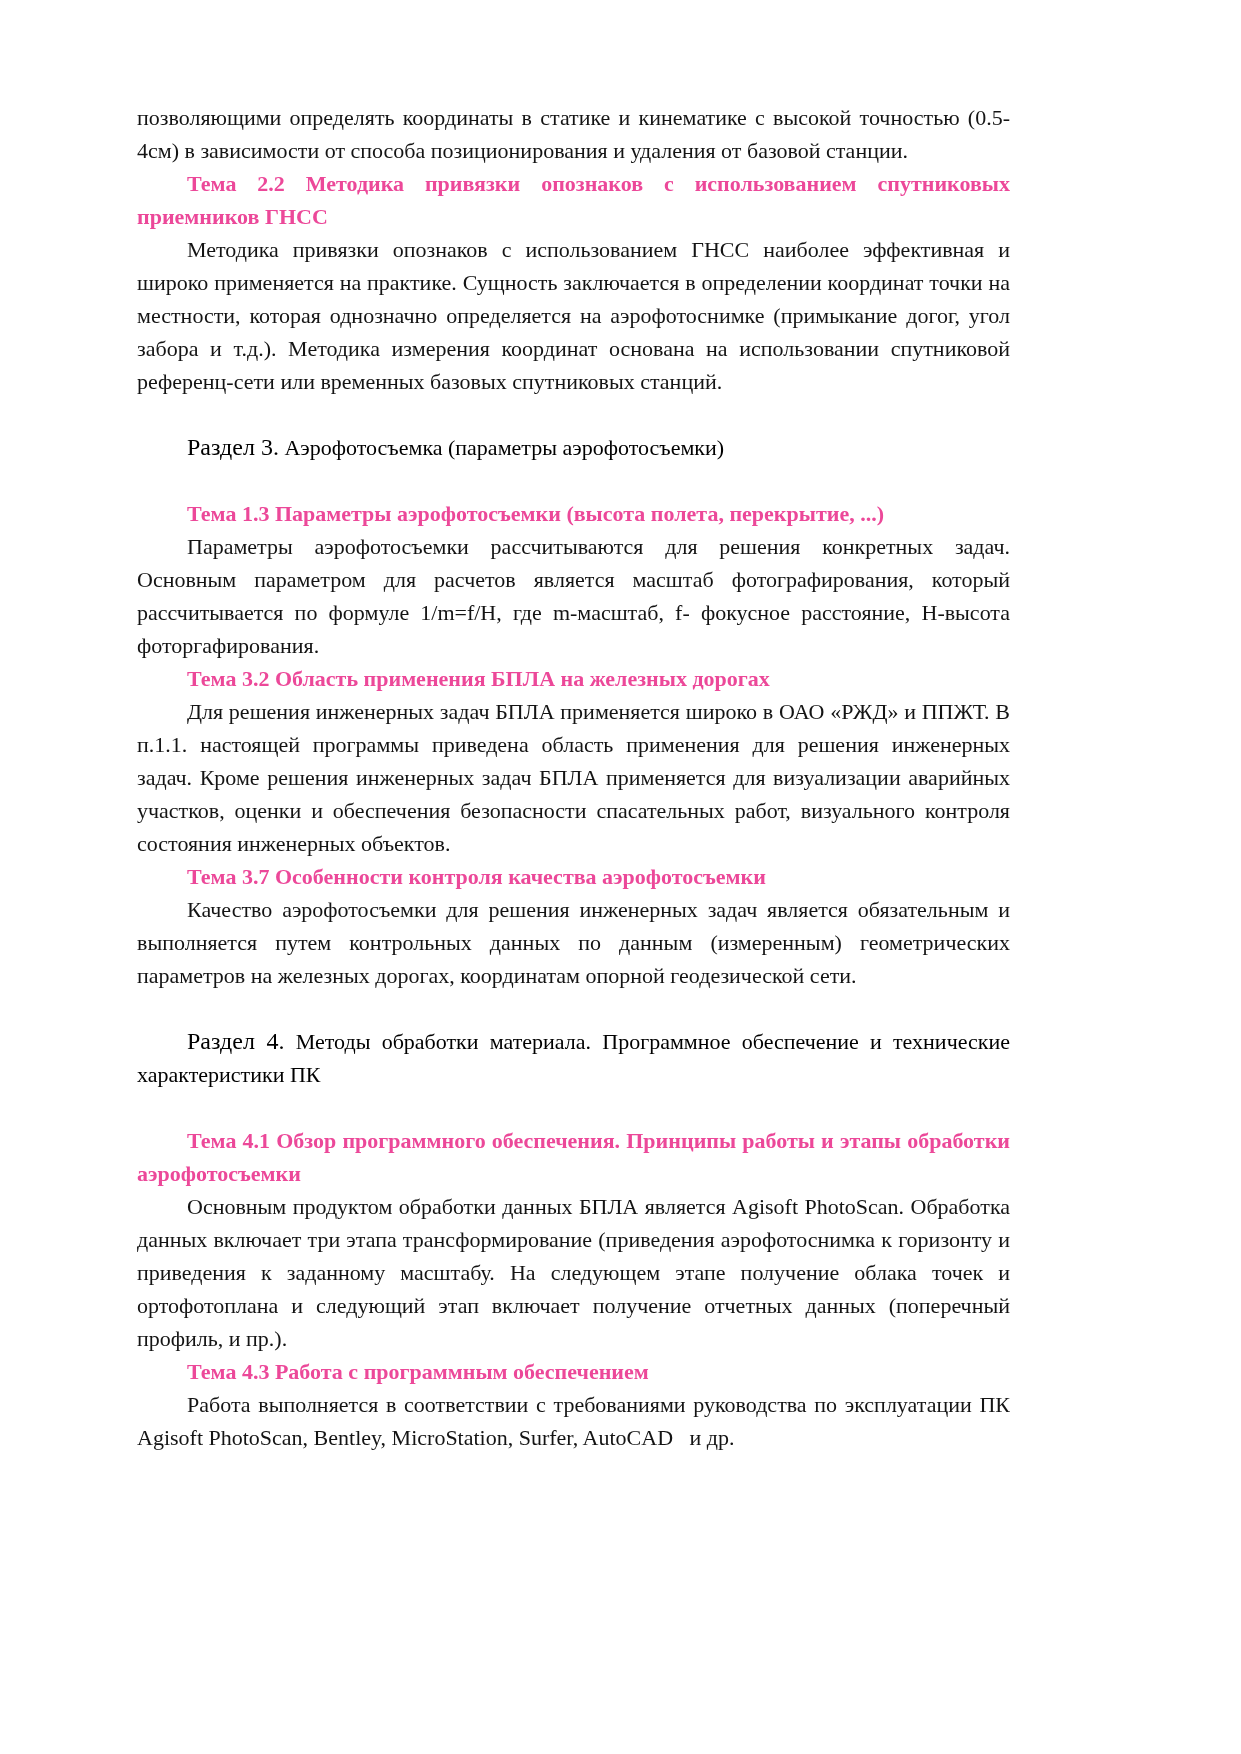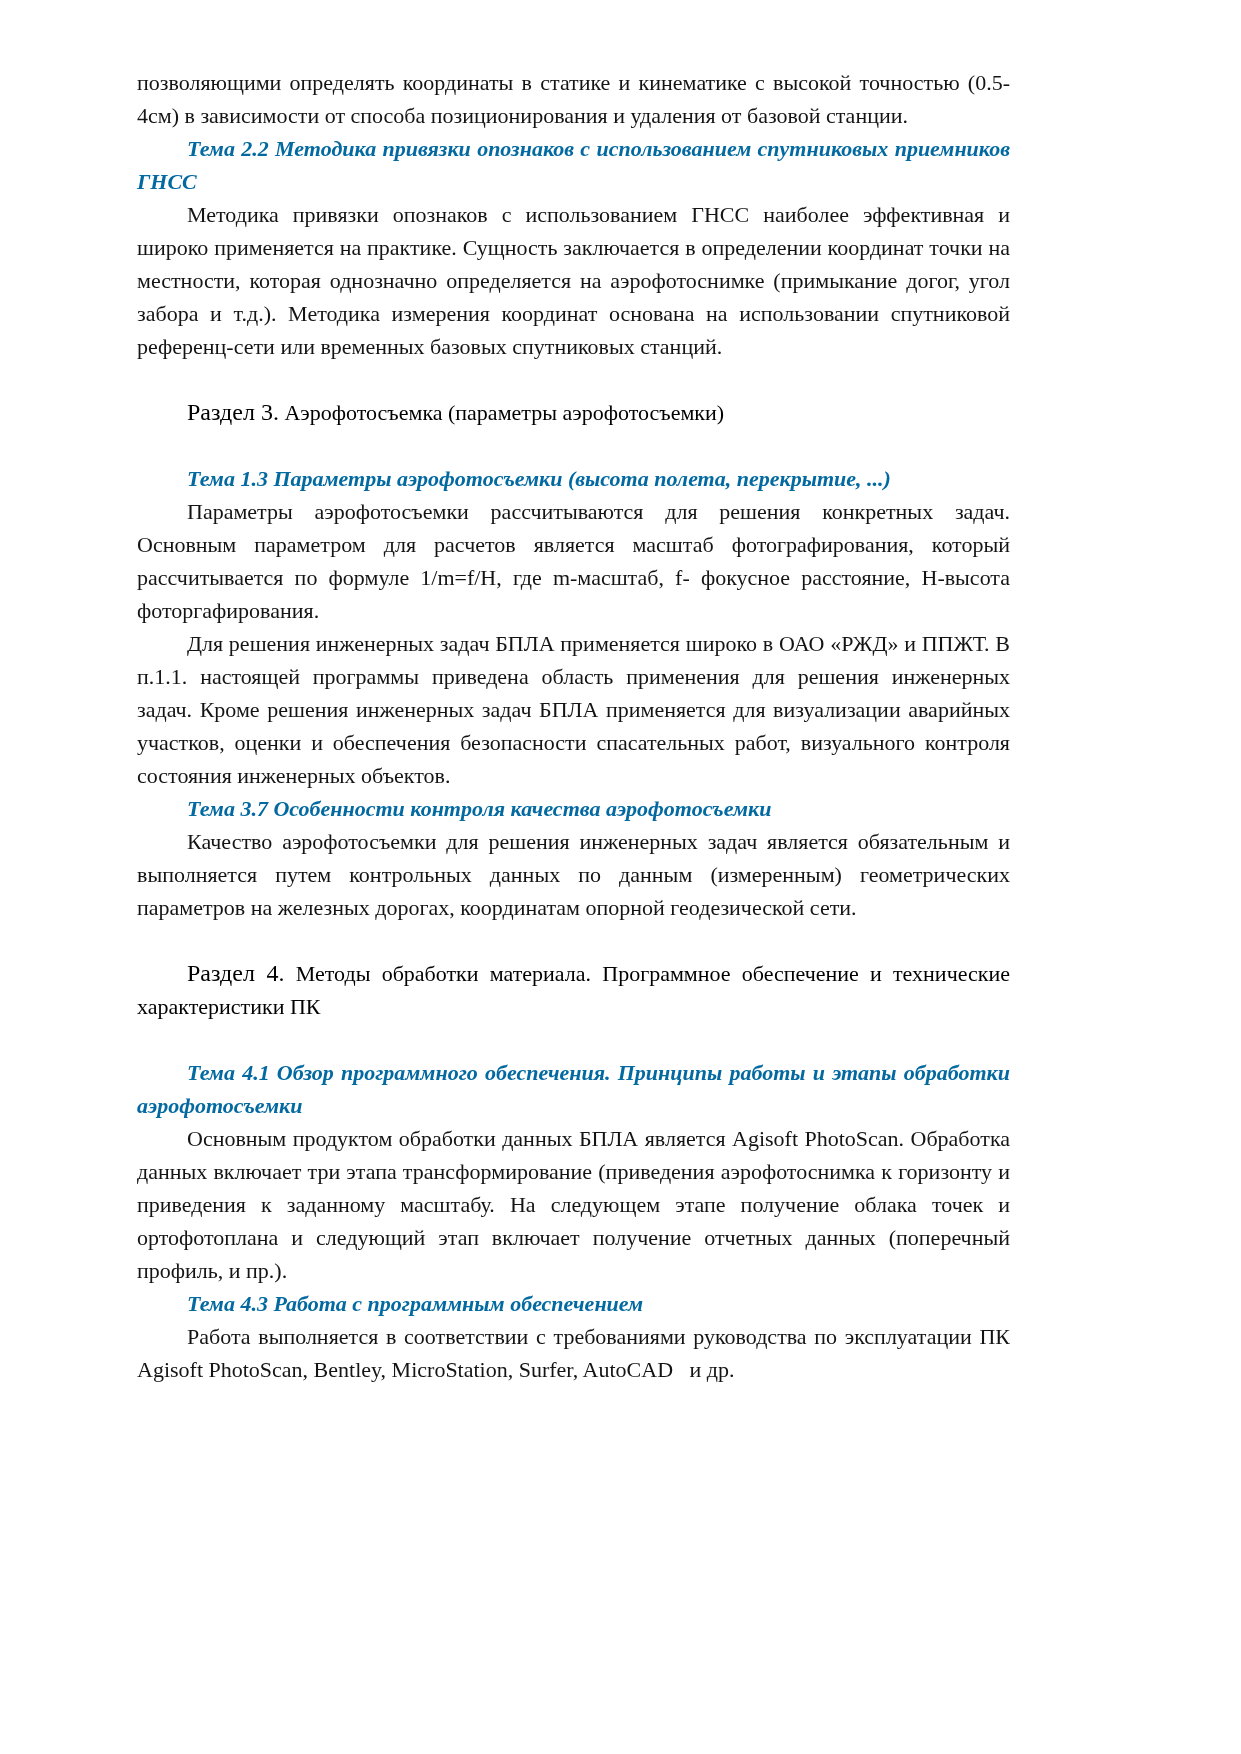--- a/index.html
+++ b/index.html
@@ -7,39 +7,38 @@
     padding: 0;
     background: #ffffff;
   }
   .page {
     position: relative;
     width: 1038px;
     height: 1754px;
     box-sizing: border-box;
     background: #ffffff;
     color: #141414;
-    padding: 66px 28px 0 137px;
+    padding: 101px 28px 0 137px;
     font-family: "Liberation Serif", "DejaVu Serif", serif;
     font-size: 22px;
     line-height: 33px;
     overflow: hidden;
   }
   .page p {
     margin: 0;
     text-align: justify;
     text-justify: inter-word;
     text-indent: 50px;
   }
   .page p.no-indent {
     text-indent: 0;
   }
   .page p.heading {
     font-weight: bold;
-    color: #0369a1;
-    font-style: italic;
+    color: #ec4899;
   }
   .page p.heading-lg {
     font-weight: normal;
     color: #000000;
   }
   .page p.heading-lg .lead {
     font-size: 24px;
   }
   .spacer {
     height: 33px;
@@ -59,20 +58,21 @@
   <div class="spacer"></div>
 
   <p class="heading-lg"><span class="lead">Раздел 3.</span><span> Аэрофотосъемка (параметры аэрофотосъемки)</span></p>
 
   <div class="spacer"></div>
 
   <p class="heading">Тема 1.3 Параметры аэрофотосъемки (высота полета, перекрытие, ...)</p>
 
   <p>Параметры аэрофотосъемки рассчитываются для решения конкретных задач. Основным параметром для расчетов является масштаб фотографирования, который рассчитывается по формуле 1/m=f/H, где m-масштаб, f- фокусное расстояние, Н-высота фоторгафирования.</p>
 
+  <p class="heading">Тема 3.2 Область применения БПЛА на железных дорогах</p>
 
   <p>Для решения инженерных задач БПЛА применяется широко в ОАО «РЖД» и ППЖТ. В п.1.1. настоящей программы приведена область применения для решения инженерных задач. Кроме решения инженерных задач БПЛА применяется для визуализации аварийных участков, оценки и обеспечения безопасности спасательных работ, визуального контроля состояния инженерных объектов.</p>
 
   <p class="heading">Тема 3.7 Особенности контроля качества аэрофотосъемки</p>
 
   <p>Качество аэрофотосъемки для решения инженерных задач является обязательным и выполняется путем контрольных данных по данным (измеренным) геометрических параметров на железных дорогах, координатам опорной геодезической сети.</p>
 
   <div class="spacer"></div>
 
   <p class="heading-lg"><span class="lead">Раздел 4.</span><span> Методы обработки материала. Программное обеспечение и технические характеристики ПК</span></p>

